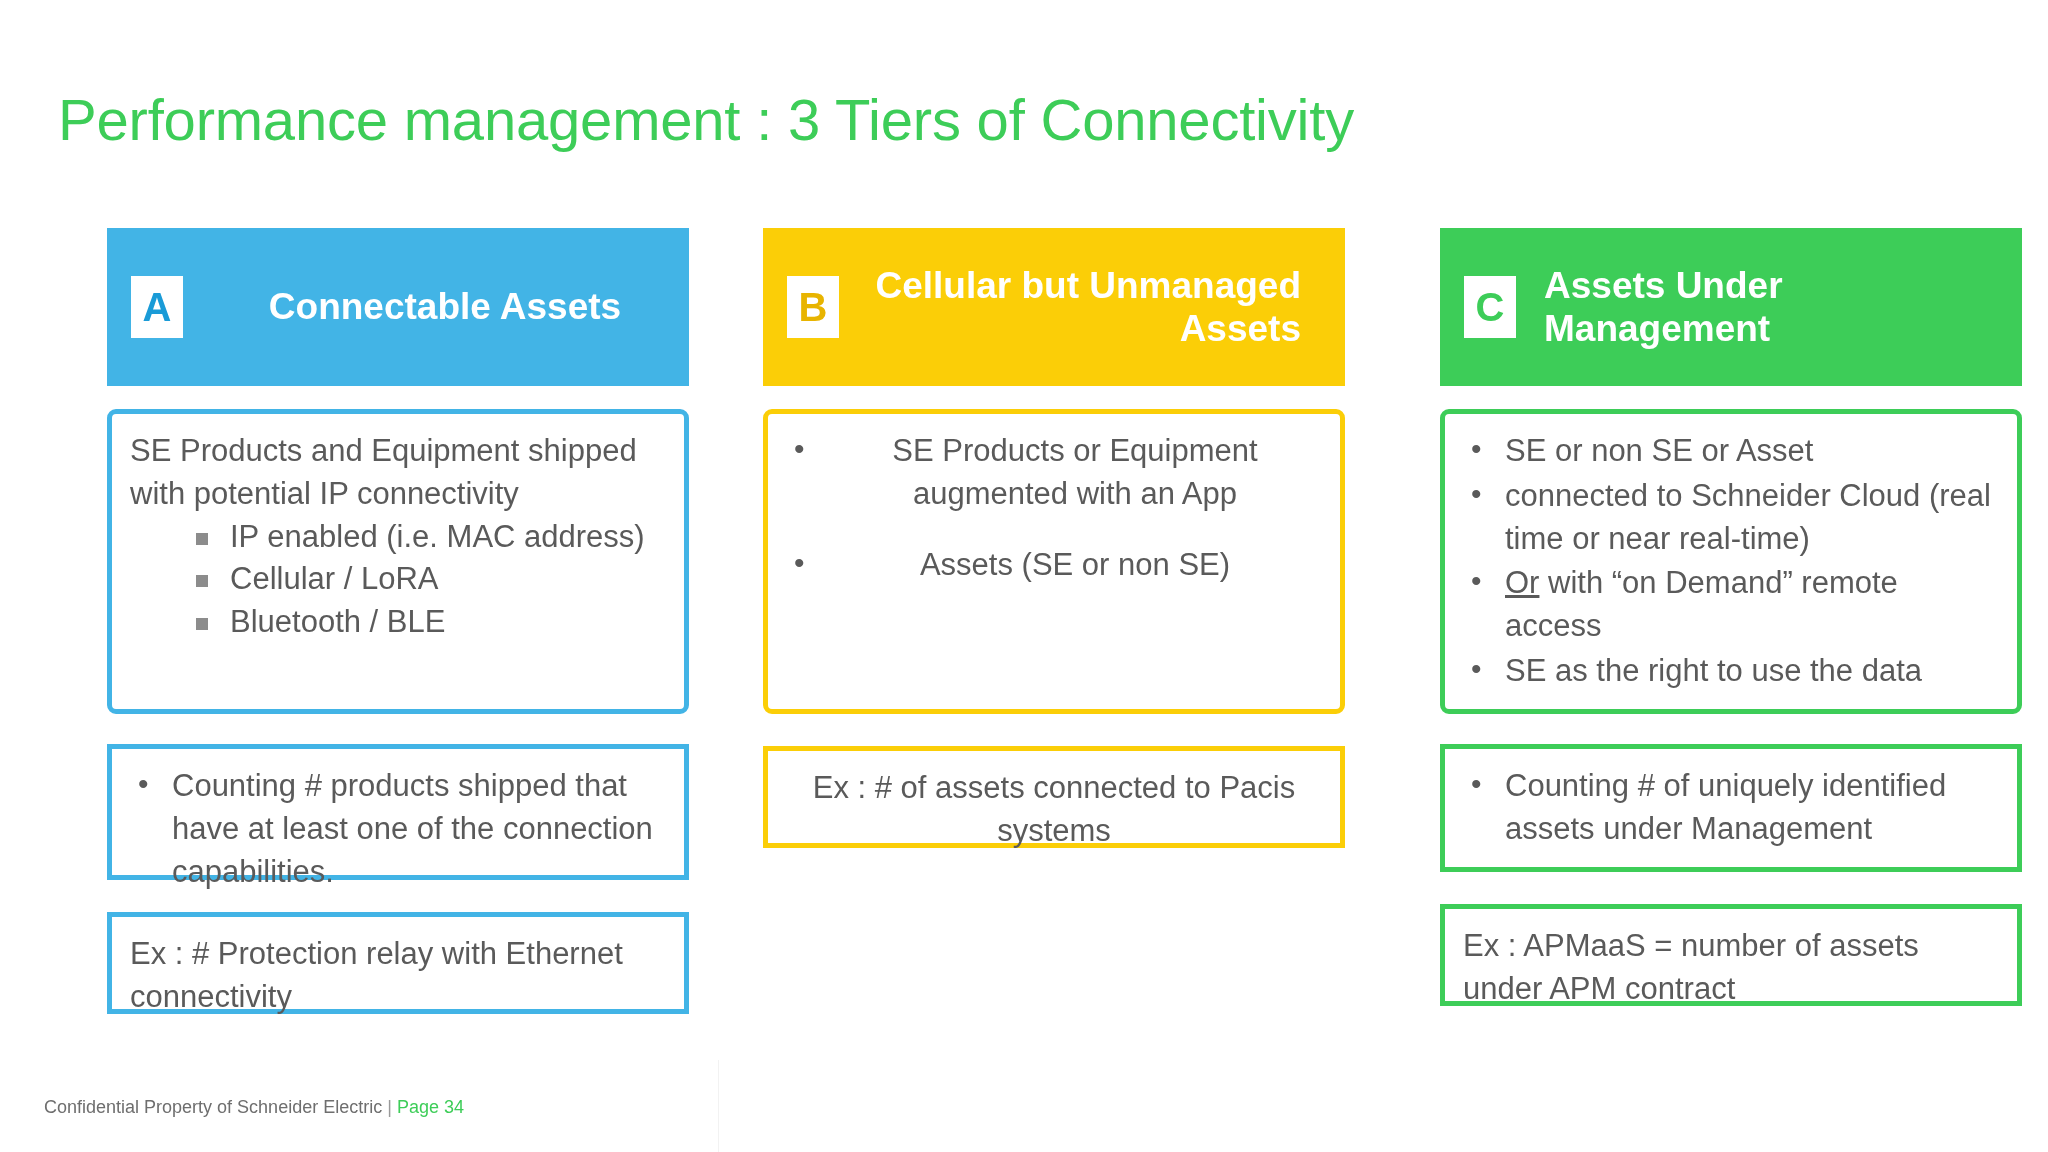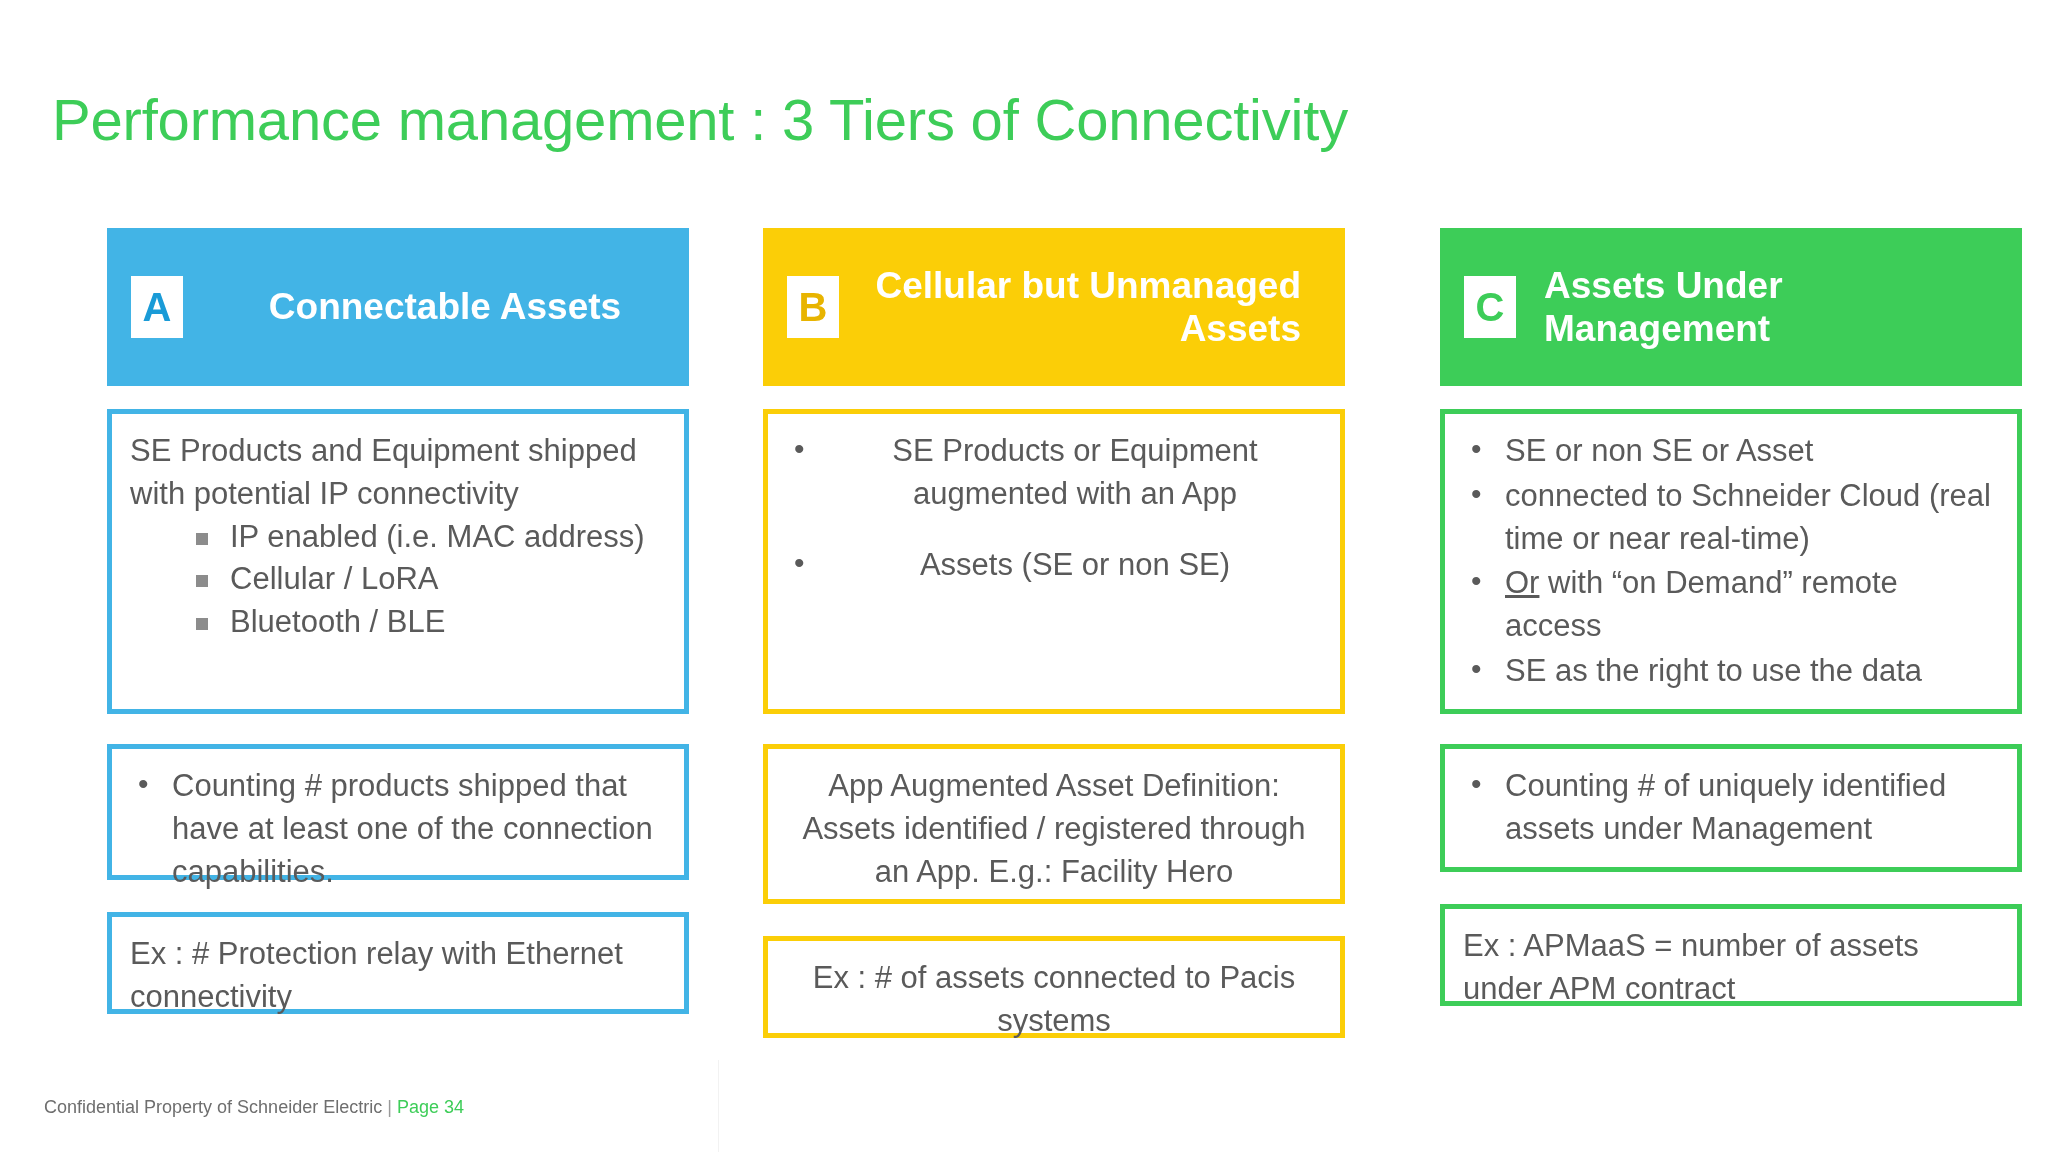--- a/index.html
+++ b/index.html
@@ -17,21 +17,21 @@
 
   .slide {
     position: absolute;
     inset: 0;
     background: #ffffff;
   }
 
   
   .slide-title {
     position: absolute;
-    left: 52px;
+    left: 58px;
     top: 48px;
     font-size: 58px;
     line-height: 1.15;
     font-weight: 400;
     color: #3DCD58;
     letter-spacing: -0.2px;
     white-space: nowrap;
   }
 
   
@@ -100,21 +100,21 @@
     border-width: 5px;
     padding: 16px 18px 12px 18px;
     color: #5A5A5A;
     font-size: 31px;
     line-height: 1.38;
   }
   .col-a .box { border-color: #42B4E6; }
   .col-b .box { border-color: #FBCE07; text-align: center; }
   .col-c .box { border-color: #3DCD58; }
 
-  .box-1 { margin-top: 23px; height: 305px; }
+  .box-1 { margin-top: 23px; height: 305px; border-radius: 9px; }
   .box-2 { margin-top: 30px; height: 136px; }
   .box-3 { margin-top: 32px; height: 102px; }
 
   .col-b .box-2 { height: 160px; }
   .col-c .box-2 { height: 128px; }
 
   
   ul.bullets {
     list-style: none;
     margin: 0;
@@ -224,23 +224,20 @@
         <div class="col-header-title">Cellular but Unmanaged Assets</div>
       </div>
 
       <div class="box box-1">
         <ul class="bullets spaced">
           <li>SE Products or Equipment augmented with an App</li>
           <li>Assets (SE or non SE)</li>
         </ul>
       </div>
 
-      <div class="box box-2">
-        <p class="plain-text">App Augmented Asset Definition: Assets identified / registered through an App. E.g.: Facility Hero</p>
-      </div>
 
       <div class="box box-3">
         <p class="plain-text">Ex : # of assets connected to Pacis systems</p>
       </div>
     </div>
 
     <div class="column col-c">
 
       <div class="col-header">
         <div class="badge">C</div>

